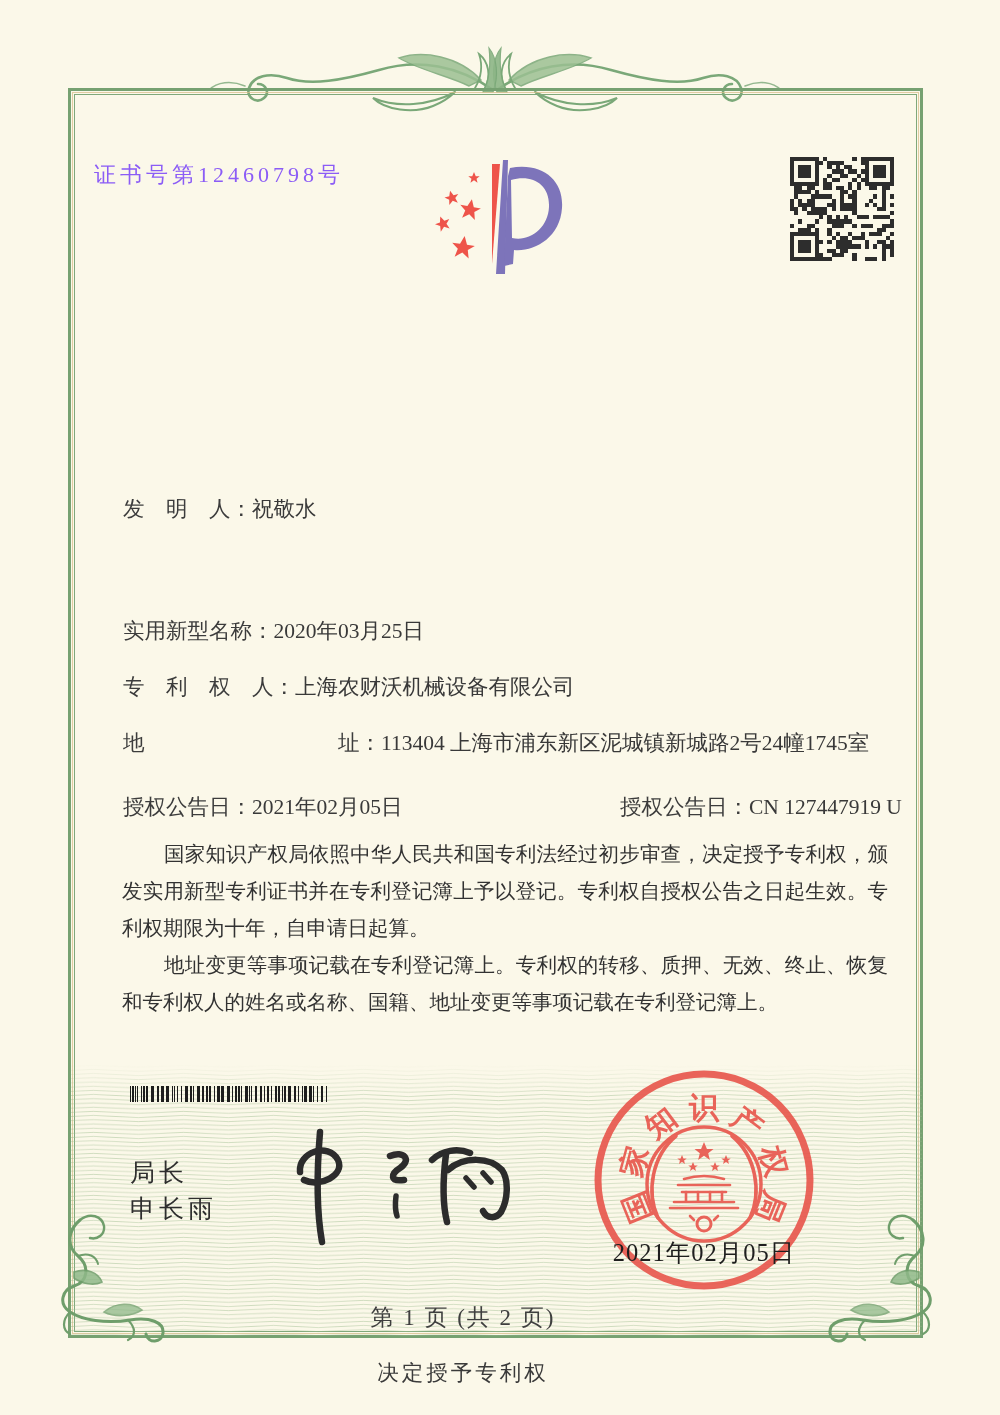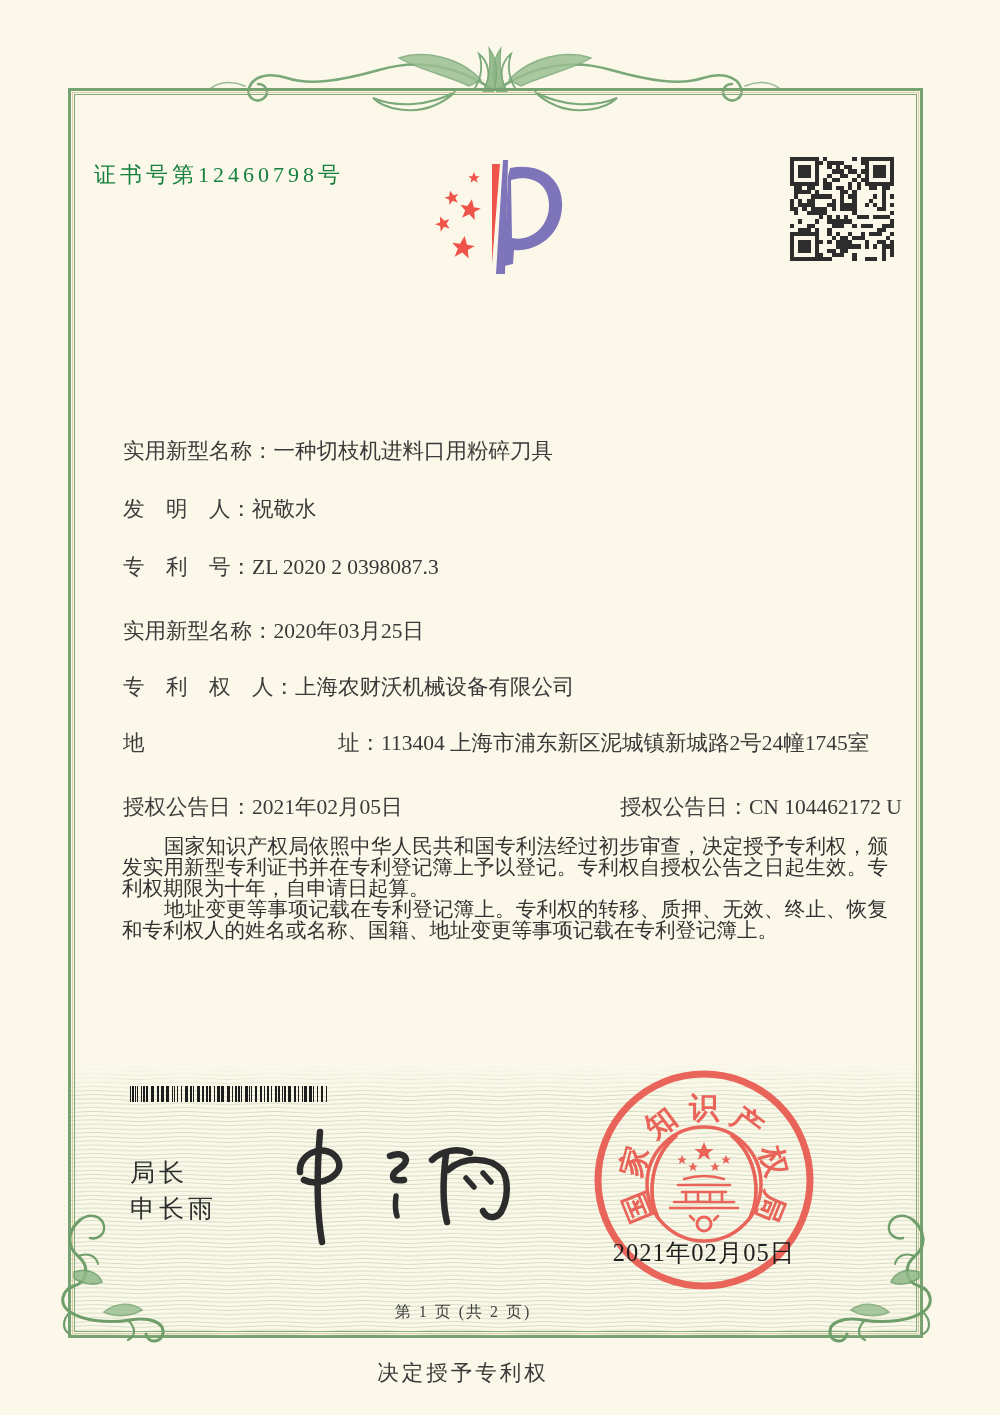--- a/index.html
+++ b/index.html
@@ -6,54 +6,54 @@
   .page{position:relative;width:1000px;height:1415px;margin:0 auto;background:#fbf8e9;
         font-family:"Liberation Serif","DejaVu Serif",serif;overflow:hidden;}
   .abs{position:absolute;}
 
   
   .frame{position:absolute;left:68px;top:88px;width:855px;height:1250px;
          border:3px solid #76a171;box-sizing:border-box;}
   .frame .gold{position:absolute;inset:1px;border:1px solid #d8bd8a;opacity:.75;}
   .frame .thin{position:absolute;inset:3px;border:1px solid #7fa87a;}
 
-  .cert-no{left:94px;top:160px;font-size:22px;letter-spacing:4px;color:#15803d;}
+  .cert-no{left:94px;top:160px;font-size:22px;letter-spacing:4px;color:#8b5cf6;}
 
   .logo{left:418px;top:146px;width:156px;height:152px;}
   .qr{left:790px;top:157px;width:104px;height:104px;display:grid;
       grid-template-columns:repeat(25,1fr);grid-template-rows:repeat(25,1fr);}
   .qr b{display:block;}
   .qr b.f{background:#2d2d2d;}
 
   .title{left:92px;top:308px;width:800px;text-align:center;font-size:50px;font-weight:bold;
          letter-spacing:13px;color:#3d3d3d;white-space:nowrap;}
 
   .row{position:absolute;left:123px;font-size:21.5px;color:#393939;white-space:nowrap;}
   .row .lbl{color:#3c3c3c;}
   .r1{top:436px}.r2{top:494px}.r3{top:552px}.r4{top:616px}.r5{top:672px}.r6{top:728px}.r7{top:792px}
   .grant2{position:absolute;left:497px;top:0;}
 
-  .legal{left:122px;top:836px;width:766px;font-size:20.5px;line-height:21px;
+  .legal{left:122px;top:836px;width:766px;font-size:20.5px;line-height:37px;
          text-align:justify;color:#323232;}
   .legal p{margin:0;text-indent:2.05em;}
 
   .guil{left:71px;top:1064px;width:851px;height:272px;}
 
   .barcode{left:130px;top:1086px;width:256px;height:16px;display:flex;align-items:stretch;}
   .barcode i{display:block;background:#1d1d1d;height:100%;}
 
   .signer-title{left:130px;top:1156px;font-size:25px;letter-spacing:4px;color:#2e2e2e;}
   .signer-name{left:130px;top:1192px;font-size:25px;letter-spacing:4px;color:#2e2e2e;}
   .signature{left:262px;top:1120px;width:255px;height:130px;}
 
   .seal{left:588px;top:1064px;width:232px;height:232px;}
   .seal-date{left:596px;top:1236px;width:216px;text-align:center;font-size:24.5px;
              color:#1e1e1e;letter-spacing:1px;}
 
-  .page-info{left:63px;top:1302px;width:800px;text-align:center;font-size:16px;
+  .page-info{left:63px;top:1302px;width:800px;text-align:center;font-size:23px;
              color:#3f3f3f;letter-spacing:2px;}
   .back-note{left:63px;top:1358px;width:800px;text-align:center;font-size:21.5px;
              color:#3a3a3a;letter-spacing:3px;}
 
   .orn-top{left:175px;top:44px;width:640px;height:74px;}
   .corner-l{left:44px;top:1214px;width:137px;height:137px;}
   .corner-r{left:812px;top:1214px;width:137px;height:137px;}
 </style>
 </head>
 <body>
@@ -737,42 +737,36 @@
       <b class="f"></b>
       <b class="f"></b>
       <b class="f"></b>
       <b></b>
       <b class="f"></b>
       <b></b>
       <b></b>
     </div>
 
 
-  <div class="row r1">
-    <span class="lbl">实用新型名称：</span><span>一种切枝机进料口用粉碎刀具</span>
-  </div>
   <div class="row r2">
     <span class="lbl">发　明　人：</span><span>祝敬水</span>
-  </div>
-  <div class="row r3">
-    <span class="lbl">专　利　号：</span><span>ZL 2020 2 0398087.3</span>
   </div>
   <div class="row r4">
     <span class="lbl">实用新型名称：</span><span>2020年03月25日</span>
   </div>
   <div class="row r5">
     <span class="lbl">专　利　权　人：</span><span>上海农财沃机械设备有限公司</span>
   </div>
   <div class="row r6">
     <span class="lbl">地　　　　　　　　　址：</span><span>113404 上海市浦东新区泥城镇新城路2号24幢1745室</span>
   </div>
   <div class="row r7">
     <span class="lbl">授权公告日：</span><span>2021年02月05日</span>
     <span class="grant2">
-      <span class="lbl">授权公告日：</span><span>CN 104462172 U</span>
+      <span class="lbl">授权公告日：</span><span>CN 127447919 U</span>
     </span>
   </div>
 
   <div class="abs legal">
     <p>国家知识产权局依照中华人民共和国专利法经过初步审查，决定授予专利权，颁发实用新型专利证书并在专利登记簿上予以登记。专利权自授权公告之日起生效。专利权期限为十年，自申请日起算。</p>
     <p>地址变更等事项记载在专利登记簿上。专利权的转移、质押、无效、终止、恢复和专利权人的姓名或名称、国籍、地址变更等事项记载在专利登记簿上。</p>
   </div>
 
   <div class="abs barcode" id="barcode">
       <i style="width: 1px; margin-right: 1px;"></i>

